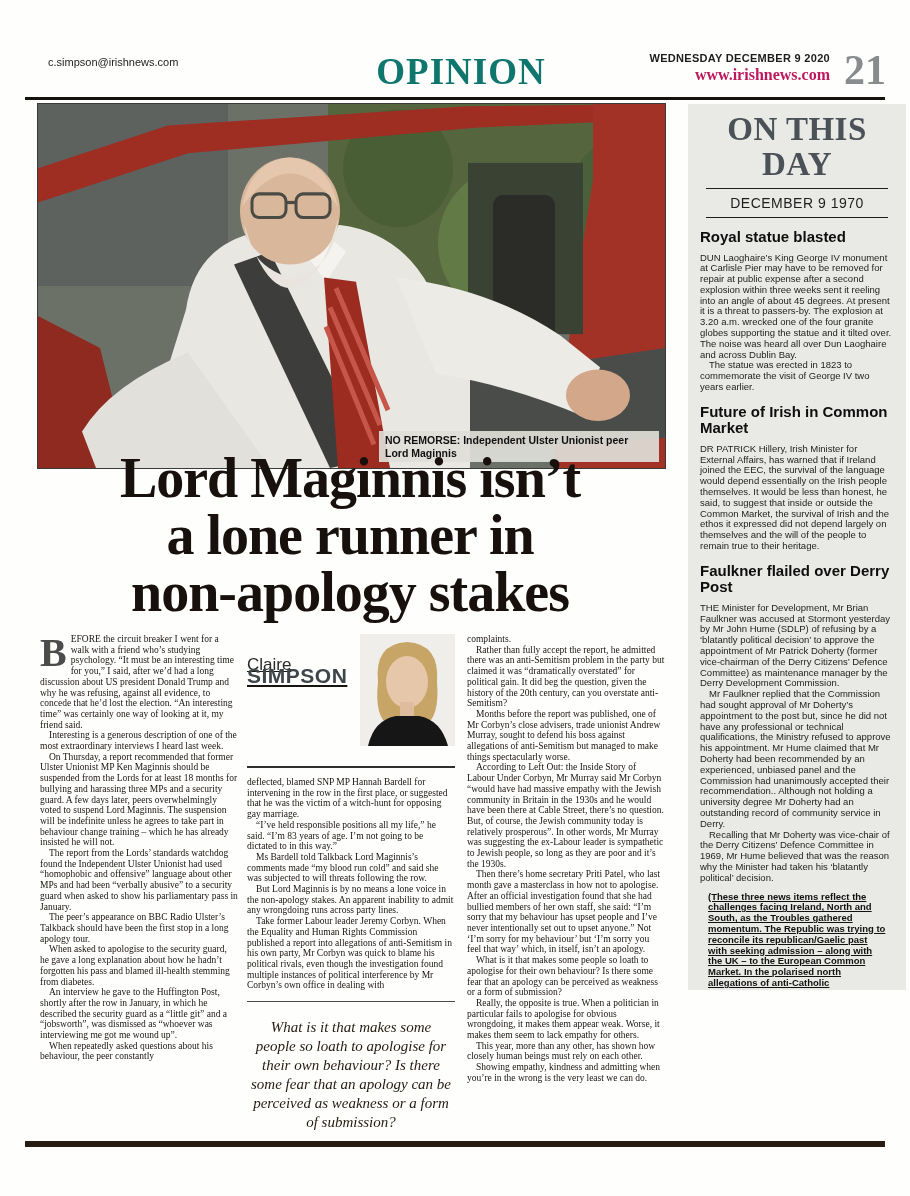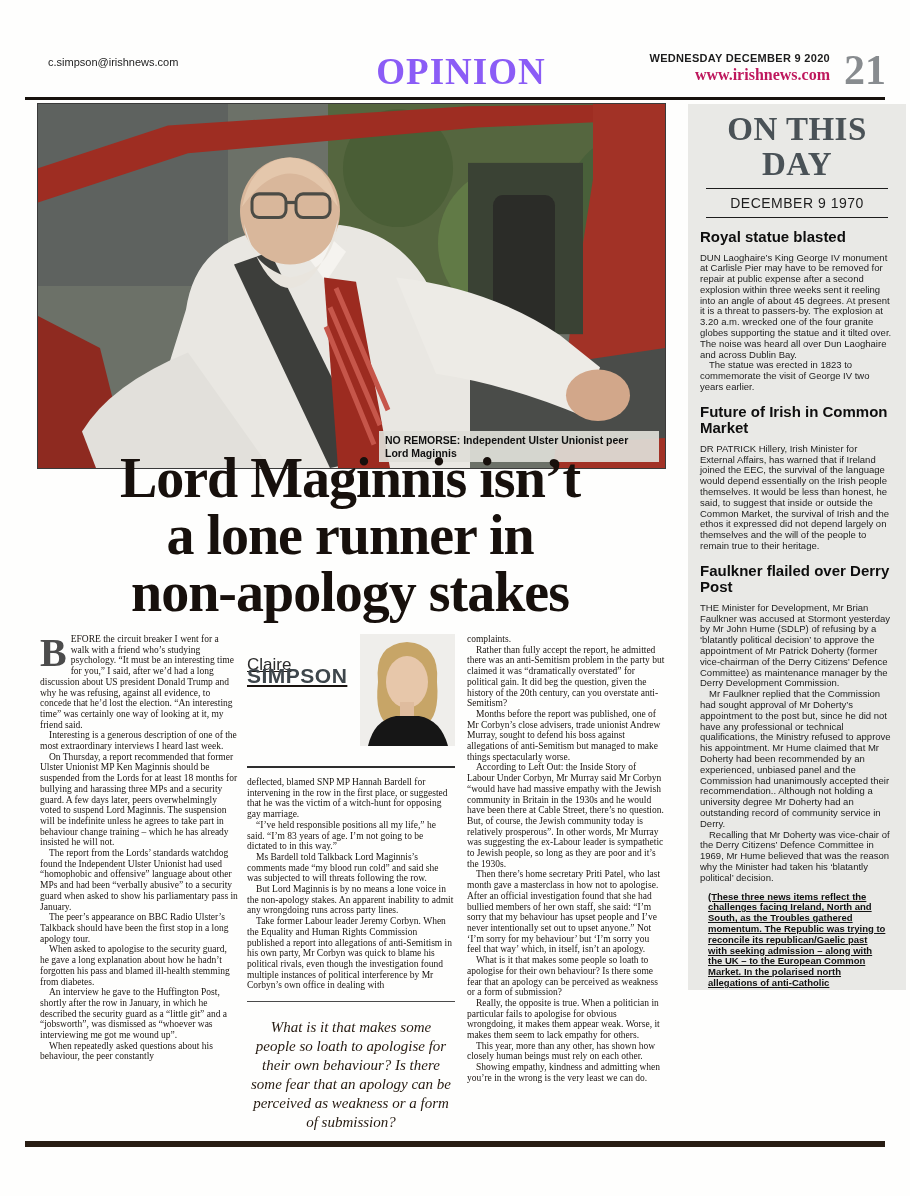--- a/index.html
+++ b/index.html
@@ -1,21 +1,21 @@
 <!DOCTYPE html>
 <html><head>
 <meta charset="utf-8">
 <style>
   html,body{margin:0;padding:0;background:#ffffff;}
   #page{position:relative;width:910px;height:1196px;background:#fefefd;overflow:hidden;
         font-family:"Liberation Serif",serif;color:#19130f;}
   
   .hdr-email{position:absolute;left:48px;top:56px;font:11px "Liberation Sans",sans-serif;color:#222;}
   .hdr-section{position:absolute;left:0;right:16px;top:50px;text-align:center;
-      font:bold 37px "Liberation Serif",serif;color:#8b5cf6;letter-spacing:1px;padding-left:28px;}
+      font:bold 37px "Liberation Serif",serif;color:#0f766e;letter-spacing:1px;padding-left:28px;}
   .hdr-right{position:absolute;right:80px;top:52px;text-align:right;}
   .hdr-date{font:bold 11px "Liberation Sans",sans-serif;color:#1c1c1c;letter-spacing:.3px;}
   .hdr-site{font:bold 16px "Liberation Serif",serif;color:#be185d;margin-top:2px;}
   .hdr-pagenum{position:absolute;right:24px;top:46px;font:bold 42px "Liberation Serif",serif;color:#888c8f;}
   .hdr-rule{position:absolute;left:25px;right:25px;top:97px;height:3px;background:#18120e;}
   
   .photo{position:absolute;left:38px;top:104px;width:627px;height:364px;background:#70756c;outline:1px solid #3a3a3a;}
   .photo svg{display:block;width:100%;height:100%;}
   .caption{position:absolute;right:6px;bottom:6px;width:268px;background:rgba(222,222,216,.92);
       padding:3px 6px;font:bold 10.5px/12.5px "Liberation Sans",sans-serif;color:#101010;}

